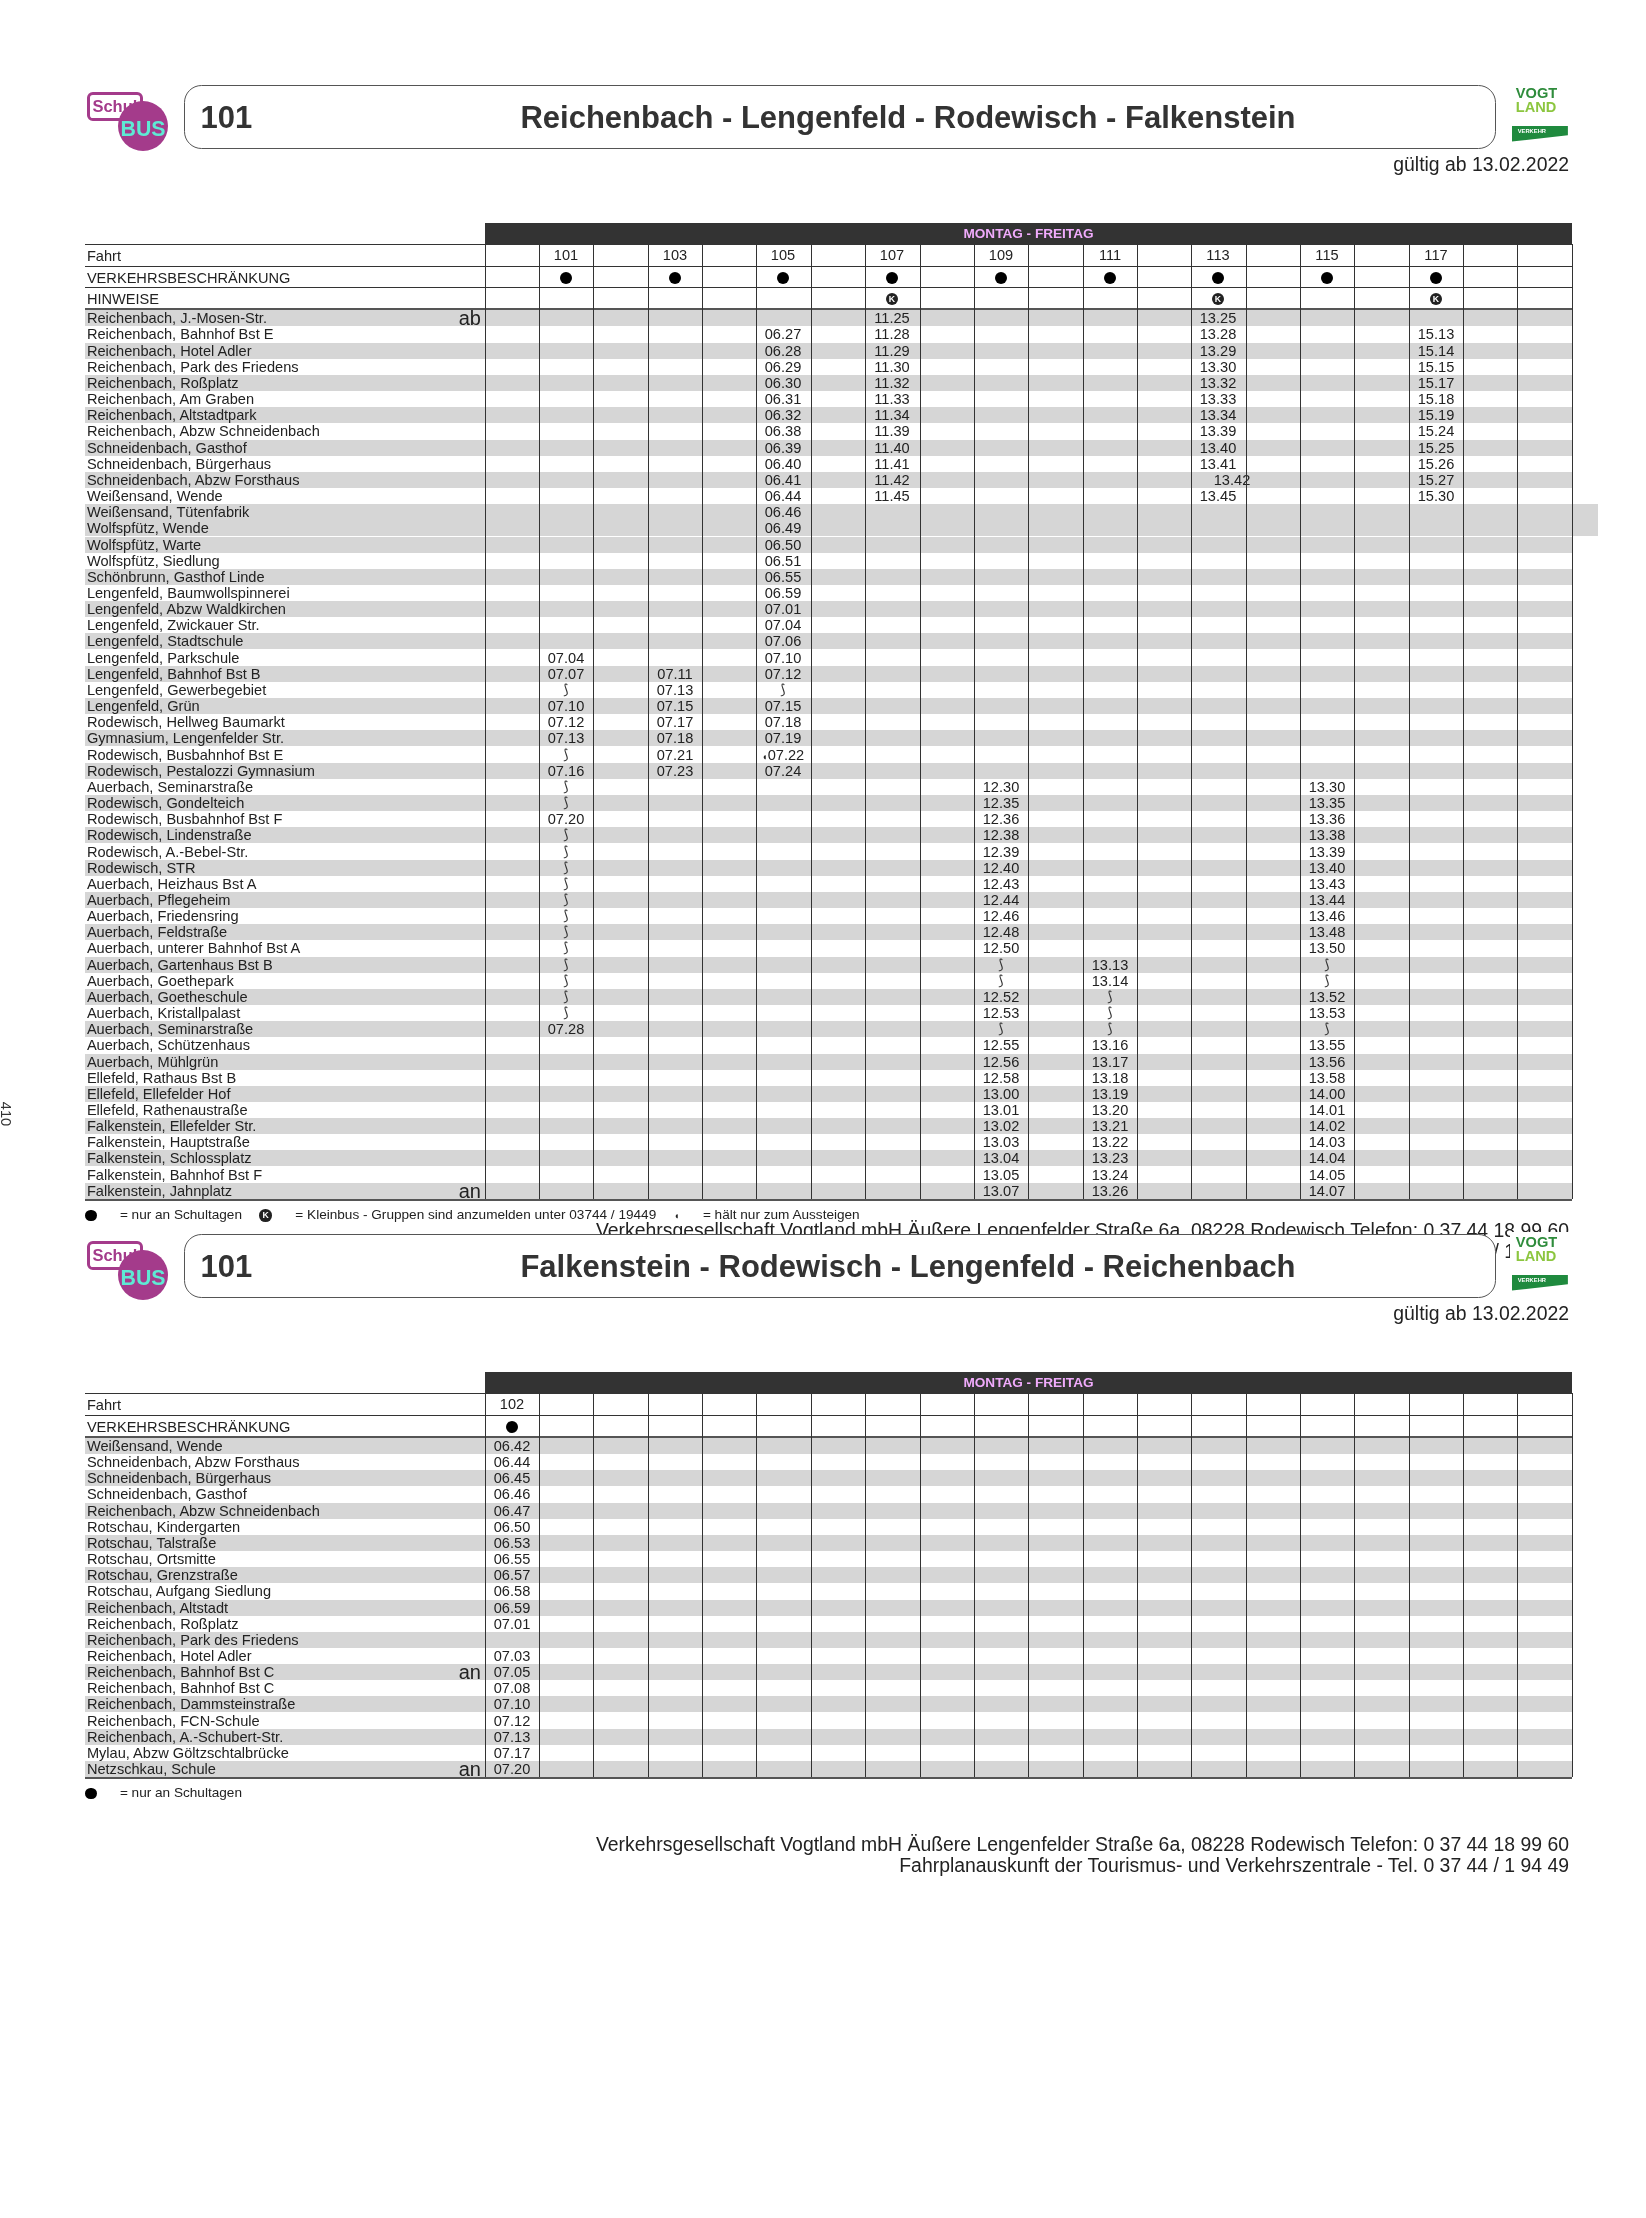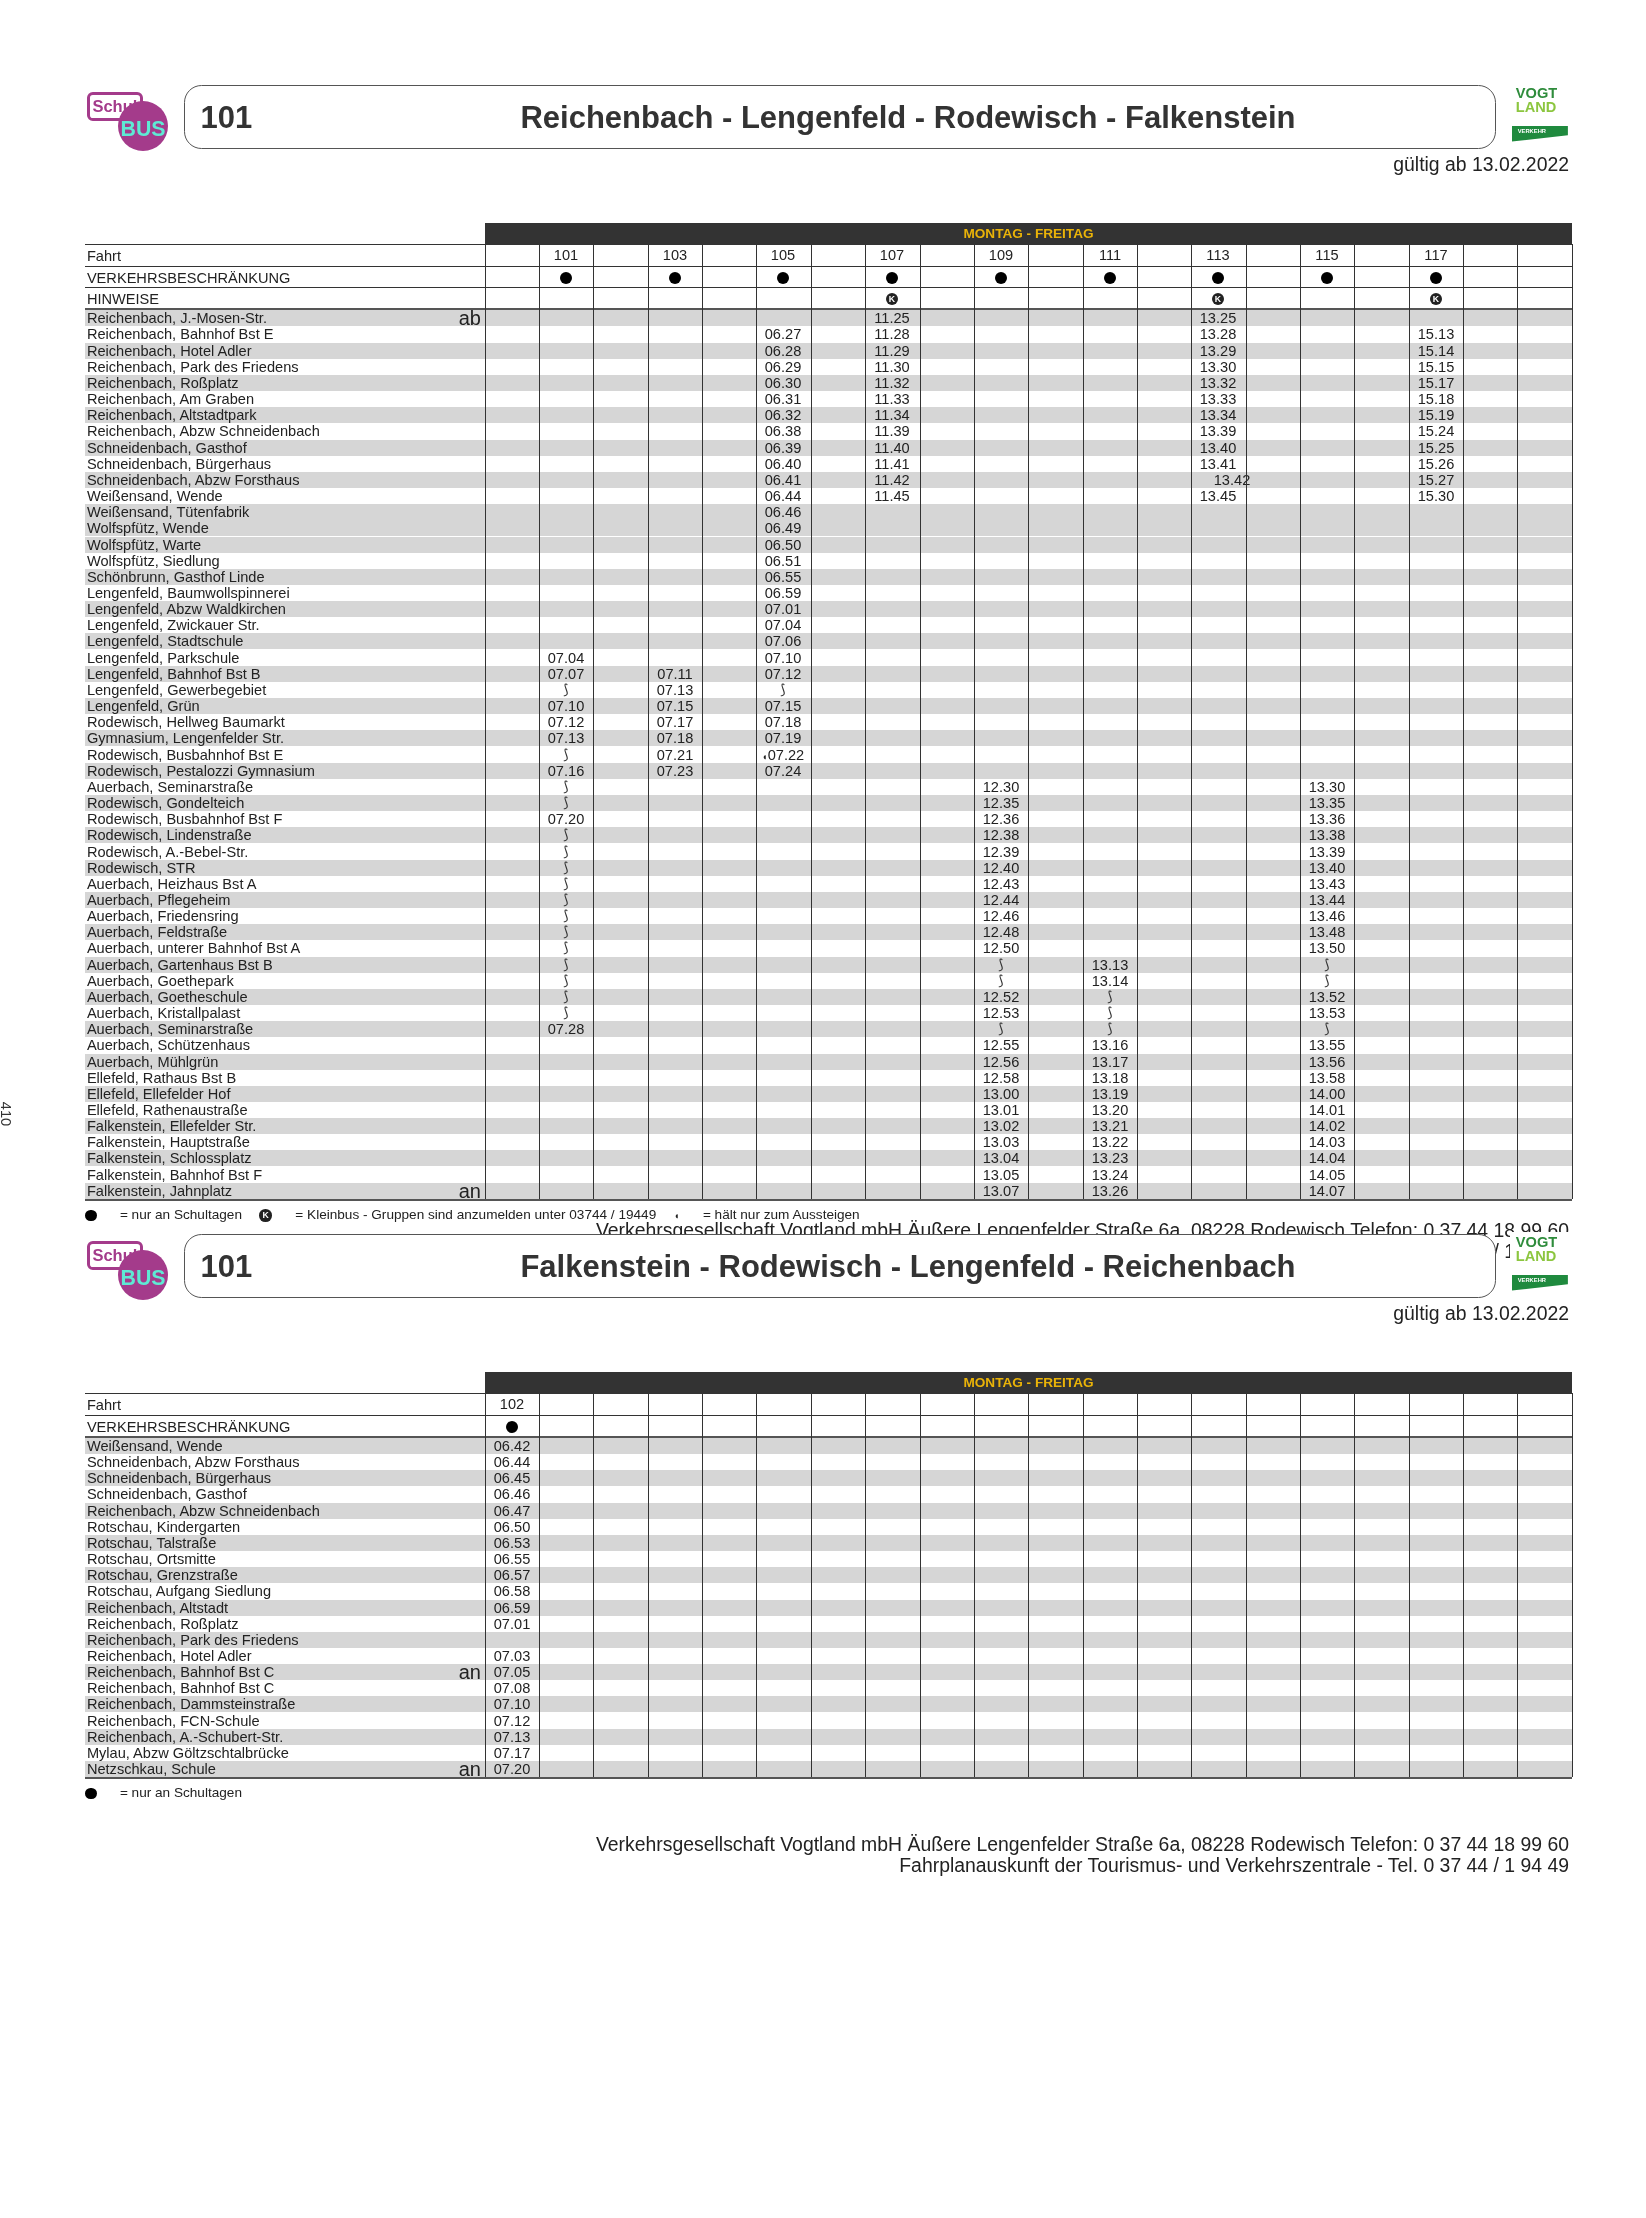--- a/index.html
+++ b/index.html
@@ -11,21 +11,21 @@
   .logo-schul .circle { position:absolute; left:33px; top:23px; width:50px; height:50px; border-radius:50%; background:#a43b8b; color:#5eead4; font-weight:bold; font-size:21.3px; line-height:56px; text-align:center; }
   .title-box { position:absolute; left:184px; width:1310px; height:62px; border:1.5px solid #555; border-radius:17.5px; background:#fff; }
   .title-box .line-no { position:absolute; left:15.5px; top:13.6px; font-size:31px; font-weight:bold; color:#333; }
   .title-box .route { position:absolute; left:0; right:0; top:13.6px; text-align:center; font-size:31px; font-weight:bold; color:#333; padding-left:136px; }
   .vogt-logo { position:absolute; left:1510px; width:60px; height:64px; background:#fff; }
   .vogt-logo .t1 { position:absolute; left:5.8px; top:3.9px; font-weight:bold; font-size:14.6px; line-height:13.6px; color:#2f8c3c; }
   .vogt-logo .t2 { position:absolute; left:5.8px; top:17.5px; font-weight:bold; font-size:14.6px; line-height:13.6px; color:#8cc63f; }
   .vogt-logo .band { position:absolute; left:1.9px; top:43px; width:56px; height:15.5px; background:#1f8a3e; clip-path:polygon(0 0,100% 0,100% 60%,0 100%); color:#fff; font-size:5.8px; font-weight:bold; line-height:11.6px; padding-left:5.8px; box-sizing:border-box; }
   .valid { position:absolute; right:78px; font-size:19.4px; color:#222; }
   .grid { position:absolute; left:85px; width:1487px; }
-  .day-header { position:absolute; left:400px; width:1087px; height:21.3px; background:#333; color:#eab308; font-weight:bold; font-size:13.6px; text-align:center; line-height:21.3px; }
+  .day-header { position:absolute; left:400px; width:1087px; height:21.3px; background:#333; color:#f0abfc; font-weight:bold; font-size:13.6px; text-align:center; line-height:21.3px; }
   .row { position:absolute; left:0; width:1487px; height:16.5px; }
   .row.shade { background:#d6d6d6; }
   .row .label { position:absolute; left:1.9px; top:0; font-size:14.6px; line-height:16.5px; white-space:nowrap; }
   .row .mark { position:absolute; left:371px; width:25px; text-align:right; font-size:20px; line-height:16.5px; }
   .cell { position:absolute; top:0; width:54px; height:100%; font-size:14.6px; line-height:16.5px; text-align:center; }
   .hrow { position:absolute; left:0; width:1487px; height:21.3px; border-top:1.5px solid #333; }
   .hrow .label { position:absolute; left:1.9px; top:1.9px; font-size:14.6px; line-height:19.4px; }
   .hrow .cell { line-height:21.3px; }
   .dot { display:inline-block; width:12.6px; height:12.6px; border-radius:50%; background:#000; vertical-align:middle; }
   .kbadge { display:inline-block; width:12.6px; height:12.6px; border-radius:50%; background:#222; color:#fff; font-size:8.7px; line-height:12.6px; font-weight:bold; text-align:center; vertical-align:middle; }
@@ -171,21 +171,21 @@
           <div class="cell" style="left: 1120px;">13.42</div>
           <div class="cell" style="left: 1324px;">15.27</div>
         </div>
         <div class="row" style="top: 265px; height: 16px;">
           <span class="label">Weißensand, Wende</span>
           <div class="cell" style="left: 671px;">06.44</div>
           <div class="cell" style="left: 780px;">11.45</div>
           <div class="cell" style="left: 1106px;">13.45</div>
           <div class="cell" style="left: 1324px;">15.30</div>
         </div>
-        <div class="row shade" style="top: 281px; height: 32px;">
+        <div class="row shade" style="top: 281px; height: 32px; padding-left: 26px;">
           <span class="label">Weißensand, Tütenfabrik</span>
           <div class="cell" style="left: 671px;">06.46</div>
         </div>
         <div class="row" style="top: 297px; height: 16px;">
           <span class="label">Wolfspfütz, Wende</span>
           <div class="cell" style="left: 671px;">06.49</div>
         </div>
         <div class="row shade" style="top: 314px; height: 16px;">
           <span class="label">Wolfspfütz, Warte</span>
           <div class="cell" style="left: 671px;">06.50</div>

